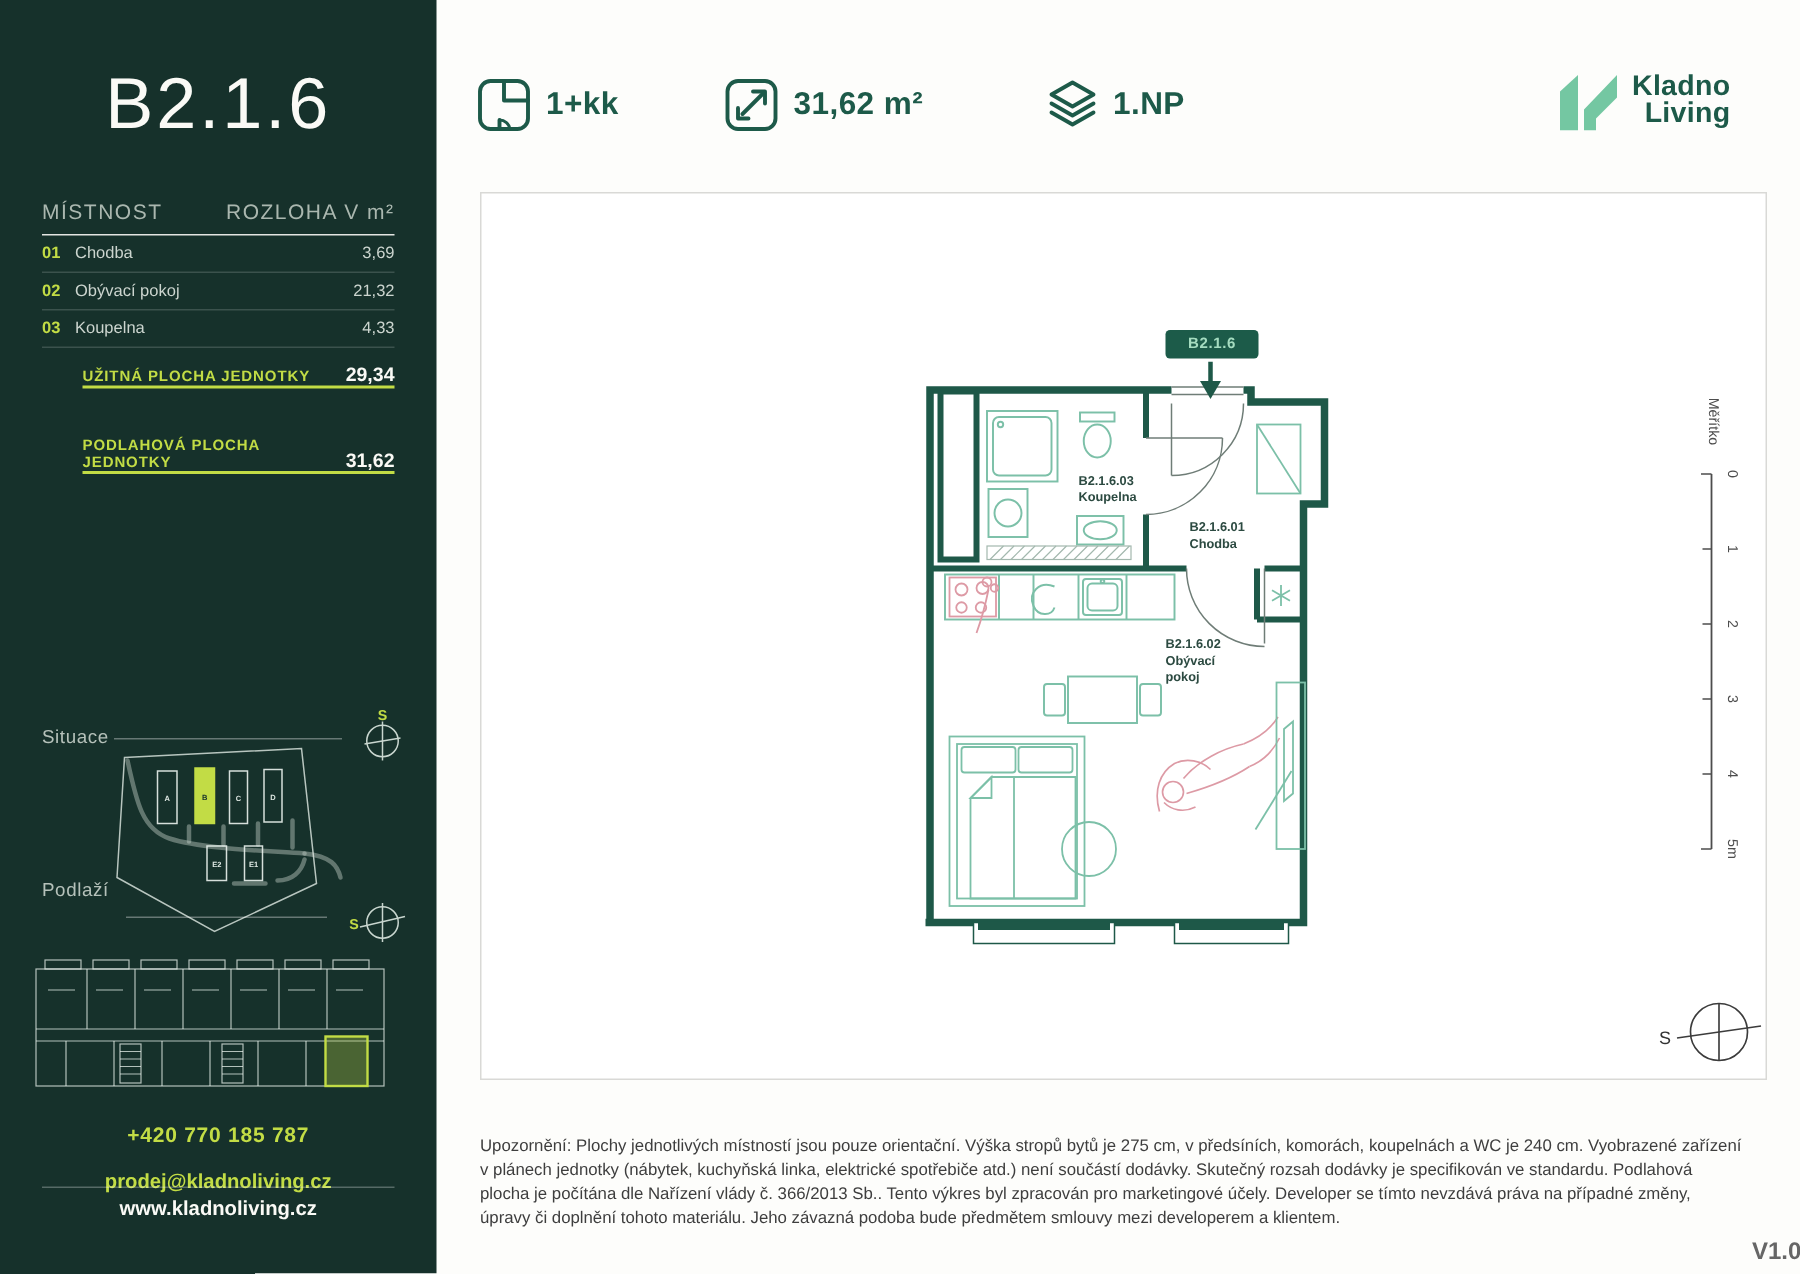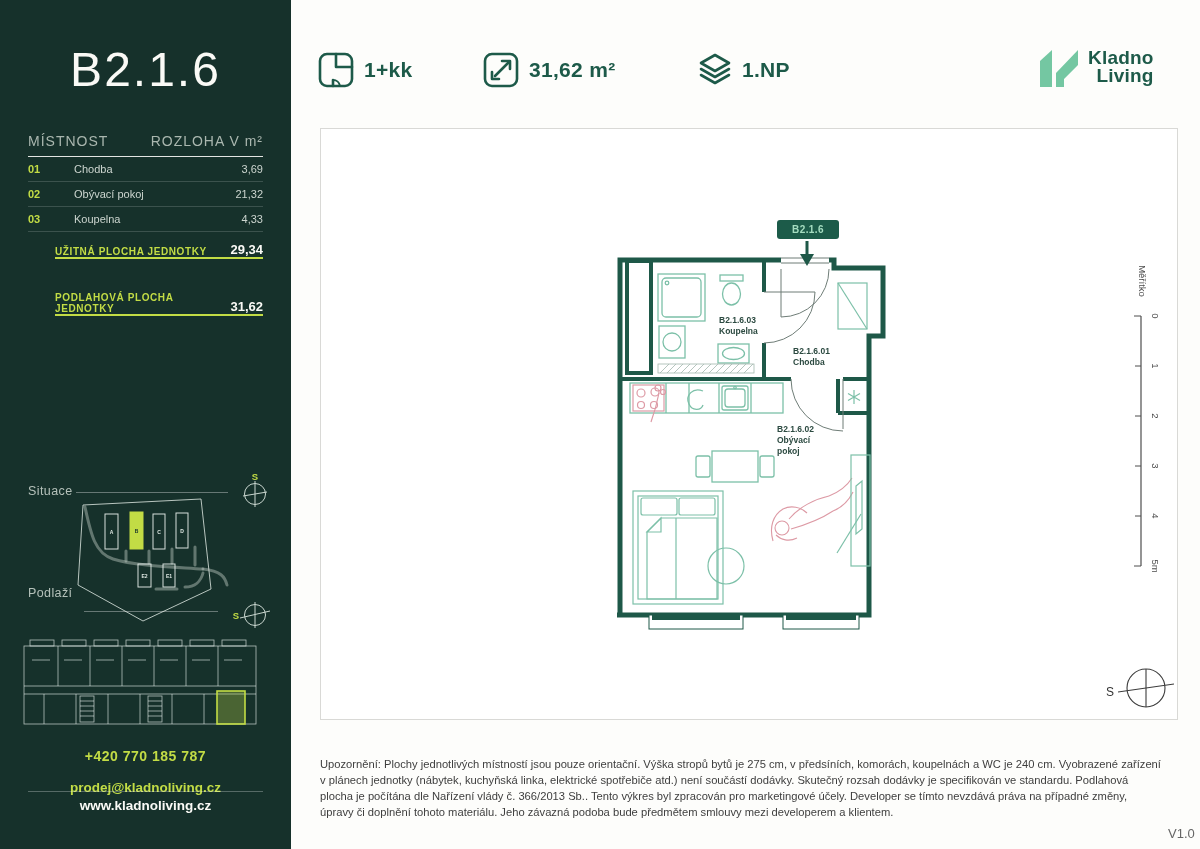--- a/index.html
+++ b/index.html
@@ -22,21 +22,20 @@
   .rtable { position:absolute; left:28px; top:133px; width:235px; }
   .thead {
     display:flex; justify-content:space-between; align-items:flex-end;
     font-size:14px; letter-spacing:1px; color:#aab7af;
     padding-bottom:7px; border-bottom:1px solid rgba(250,250,246,0.9);
   }
   .trow {
     display:flex; align-items:center; height:25px;
     font-size:11px; color:#ccd5cf;
     border-bottom:1px solid rgba(255,255,255,0.16);
-    gap:24px;
   }
   .trow .num { color:#c2dc45; font-weight:700; width:22px; }
   .trow .nm { flex:1; }
   .trow .val { text-align:right; }
   .total-row {
     display:flex; align-items:flex-end; height:27px;
     border-bottom:2px solid #c2dc45;
     margin-left:27px;
   }
   .total-row .lbl { flex:1; color:#c2dc45; font-size:10px; font-weight:700; letter-spacing:0.6px; }
@@ -71,21 +70,21 @@
   }
   .badge-arrow { position:absolute; left:478px; top:112px; }
   .room-label {
     position:absolute; font-size:8.5px; font-weight:700; color:#2c4a41; line-height:1.3;
   }
   
   .disclaimer {
     position:absolute; left:320px; top:757px; width:842px;
     font-size:11.2px; line-height:1.42; color:#3e3e3e;
   }
-  .version { position:absolute; left:1168px; top:826px; font-size:13px; color:#666; }
+  .version { position:absolute; left:1168px; top:826px; font-size:16px; color:#666;font-weight:bold; }
 </style>
 </head>
 <body>
 
 <aside class="sidebar">
   <h1 class="unit-title">B2.1.6</h1>
 
   <div class="rtable">
     <div class="thead">
       <span>MÍSTNOST</span>

